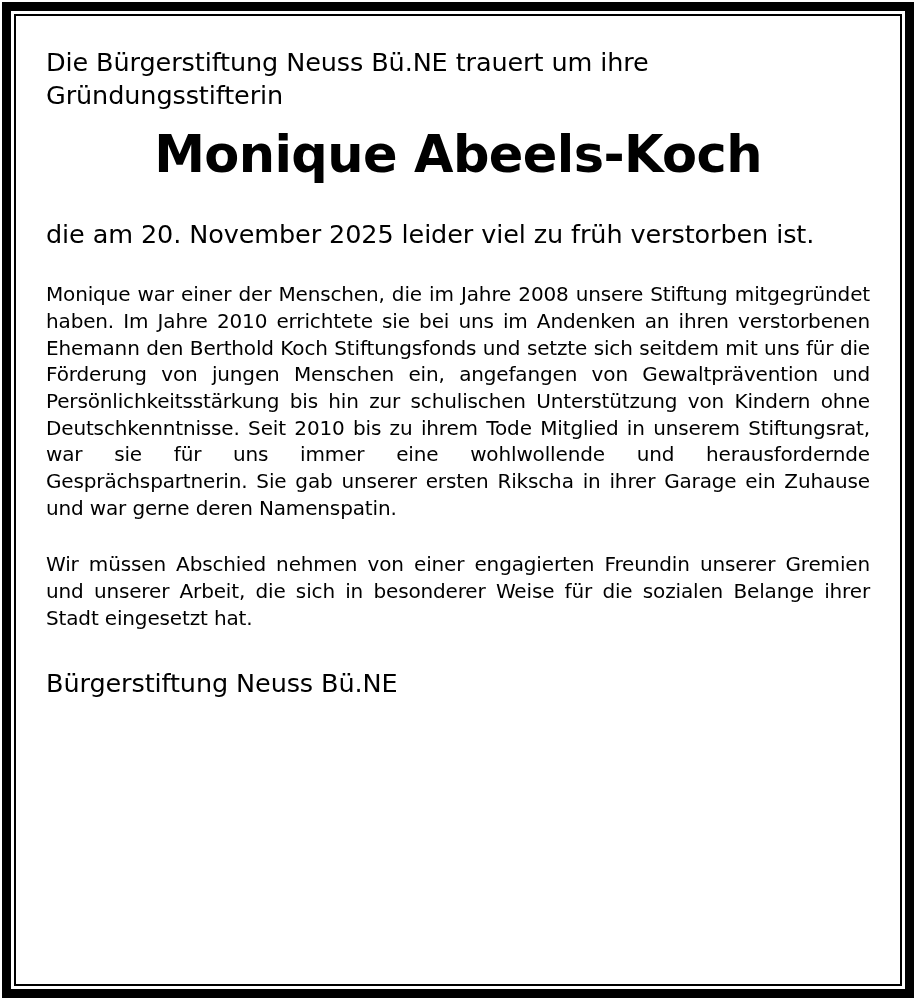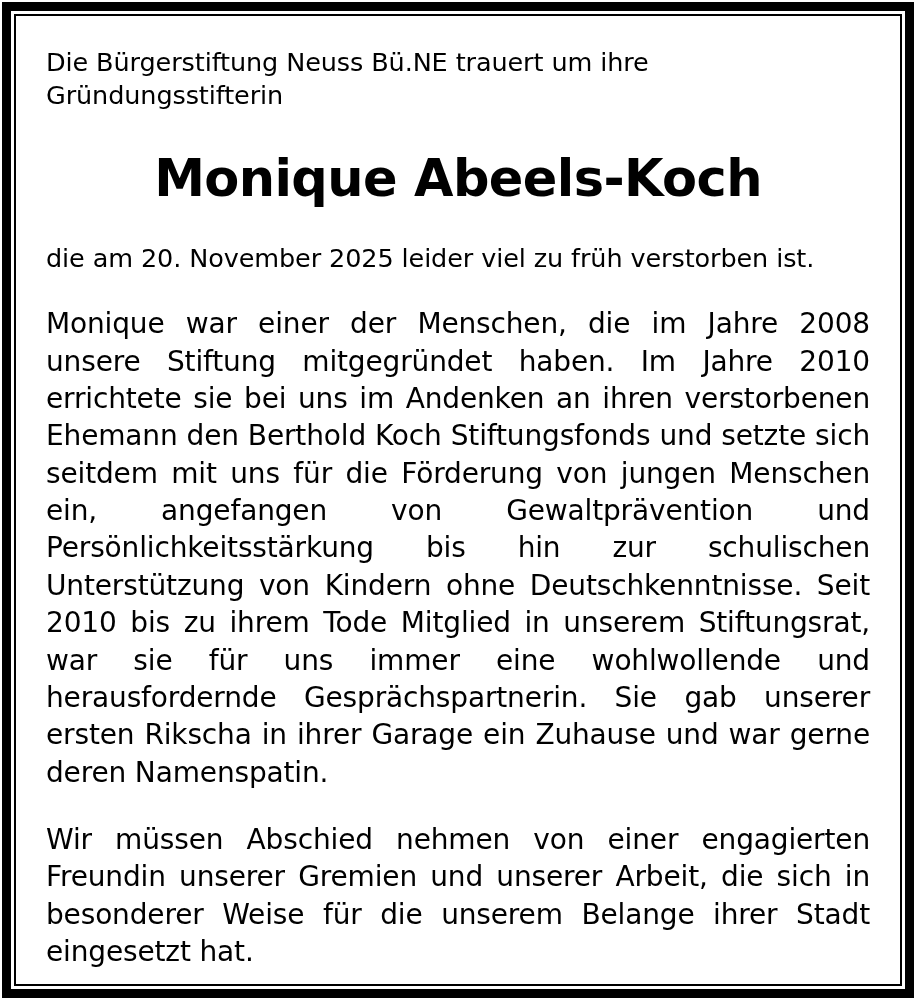--- a/index.html
+++ b/index.html
@@ -58,34 +58,34 @@
     text-align: left;
     letter-spacing: -0.1px;
     margin: 0;
   }
 
   .deceased-name {
     font-size: 51px;
     font-weight: bold;
     text-align: center;
     letter-spacing: -0.6px;
-    margin: 40px 0 0 0;
+    margin: 16px 0 0 0;
     line-height: 1.1;
   }
 
   .death-line {
     font-size: 25.5px;
     text-align: left;
     margin: 36px 0 0 0;
     line-height: 1.25;
     letter-spacing: -0.1px;
   }
 
   .eulogy {
-    font-size: 28px;
+    font-size: 20px;
     line-height: 1.335;
     text-align: justify;
     text-justify: inter-word;
     margin: 30px 0 0 0;
     letter-spacing: -0.15px;
     -webkit-hyphens: none;
     hyphens: none;
   }
 
   .condolence {
@@ -115,19 +115,19 @@
   <div class="content">
 
     <p class="intro"><span>Die Bürgerstiftung Neuss Bü.NE trauert um ihre Gründungsstifterin</span><br></p>
 
     <h1 class="deceased-name">Monique Abeels-Koch</h1>
 
     <p class="death-line">die am 20. November 2025 leider viel zu früh verstorben ist.</p>
 
     <p class="eulogy">Monique war einer der Menschen, die im Jahre 2008 unsere Stiftung mitgegründet haben. Im Jahre 2010 errichtete sie bei uns im Andenken an ihren verstorbenen Ehemann den Berthold Koch Stiftungsfonds und setzte sich seitdem mit uns für die Förderung von jungen Menschen ein, angefangen von Gewaltprävention und Persönlichkeitsstärkung bis hin zur schulischen Unterstützung von Kindern ohne Deutschkenntnisse. Seit 2010 bis zu ihrem Tode Mitglied in unserem Stiftungsrat, war sie für uns immer eine wohlwollende und herausfordernde Gesprächspartnerin. Sie gab unserer ersten Rikscha in ihrer Garage ein Zuhause und war gerne deren Namenspatin.</p>
 
-    <p class="eulogy">Wir müssen Abschied nehmen von einer engagierten Freundin unserer Gremien und unserer Arbeit, die sich in besonderer Weise für die unserem Belange ihrer Stadt eingesetzt hat.</p>
+    <p class="eulogy">Wir müssen Abschied nehmen von einer engagierten Freundin unserer Gremien und unserer Arbeit, die sich in besonderer Weise für die sozialen Belange ihrer Stadt eingesetzt hat.</p>
 
 
     <p class="org-name">Bürgerstiftung Neuss Bü.NE</p>
 
   </div>
 </div>
 
 </body></html>

